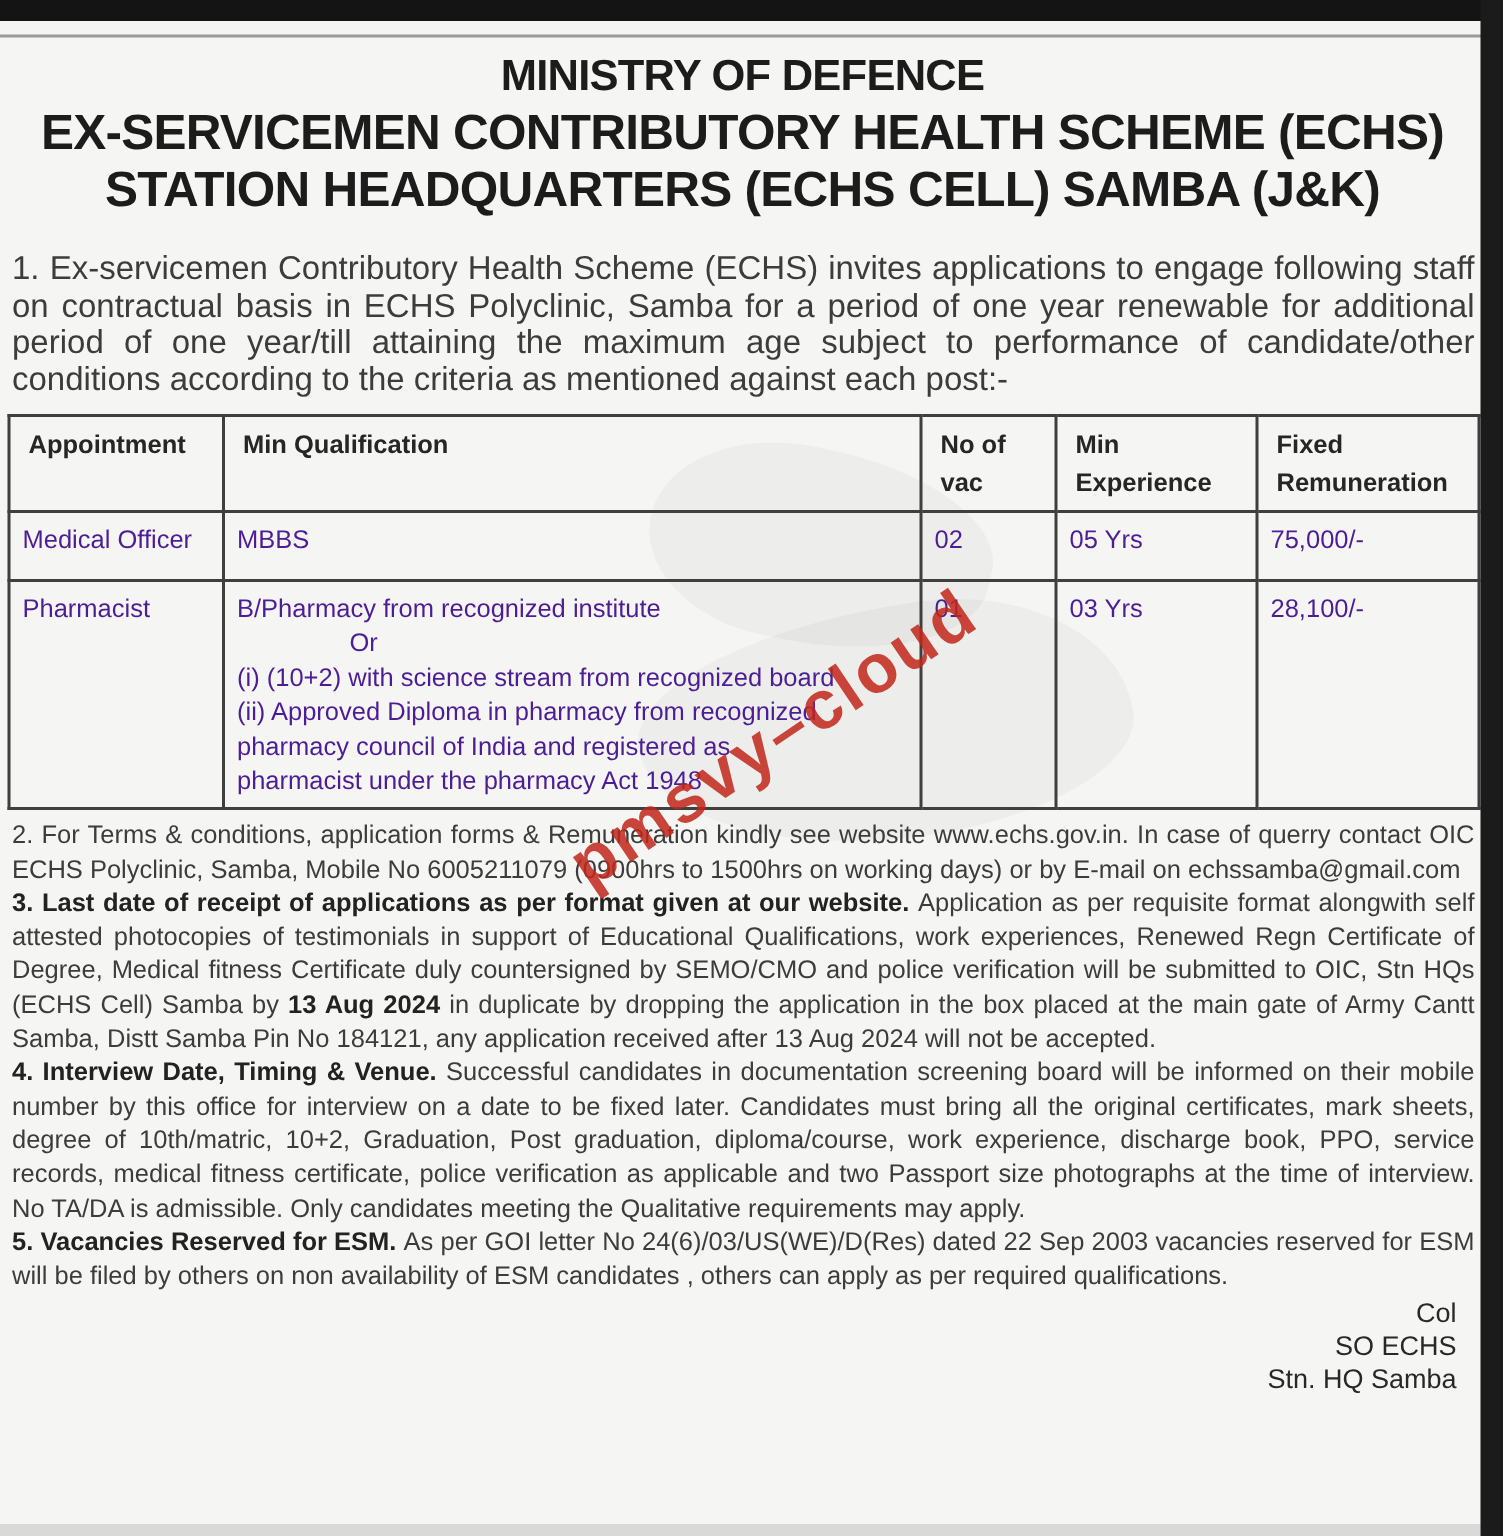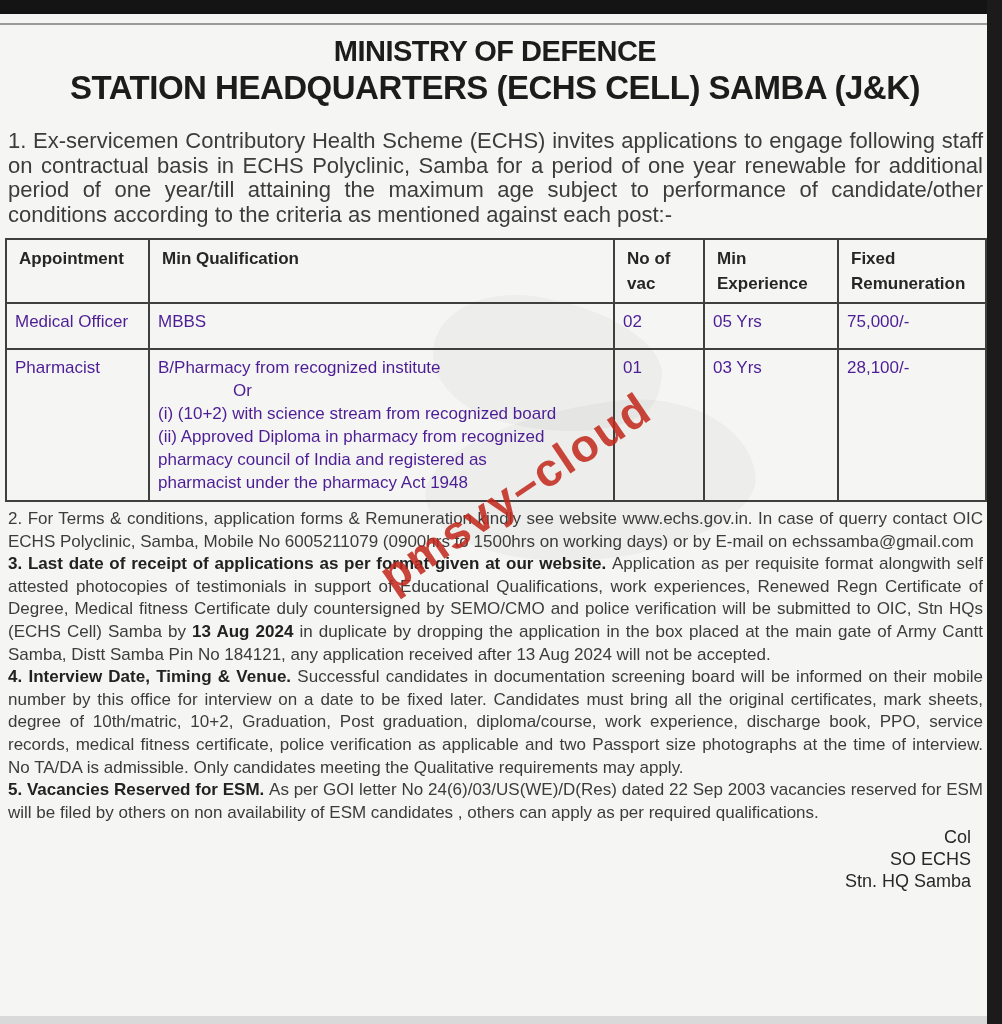--- a/index.html
+++ b/index.html
@@ -76,20 +76,21 @@
   <div class="right-bar"></div>
   <div class="bottom-rule"></div>
 
   <div class="map-blob blob-1"></div>
   <div class="map-blob blob-2"></div>
 
   <div class="content">
 
     <div class="titles">
       <div class="title-sm">MINISTRY OF DEFENCE</div>
+      <div class="title-lg">EX-SERVICEMEN CONTRIBUTORY HEALTH SCHEME (ECHS)</div>
       <div class="title-lg">STATION HEADQUARTERS (ECHS CELL) SAMBA (J&amp;K)</div>
     </div>
 
     <p class="para intro">1. Ex-servicemen Contributory Health Scheme (ECHS) invites applications to engage following staff on contractual basis in ECHS Polyclinic, Samba for a period of one year renewable for additional period of one year/till attaining the maximum age subject to performance of candidate/other conditions according to the criteria as mentioned against each post:-</p>
 
     <table class="vacancy">
       <colgroup>
         <col style="width:143px">
           <col style="width:465px">
           <col style="width:90px">

